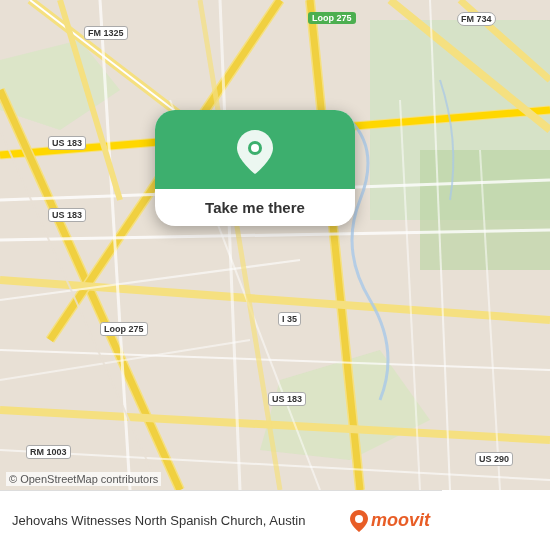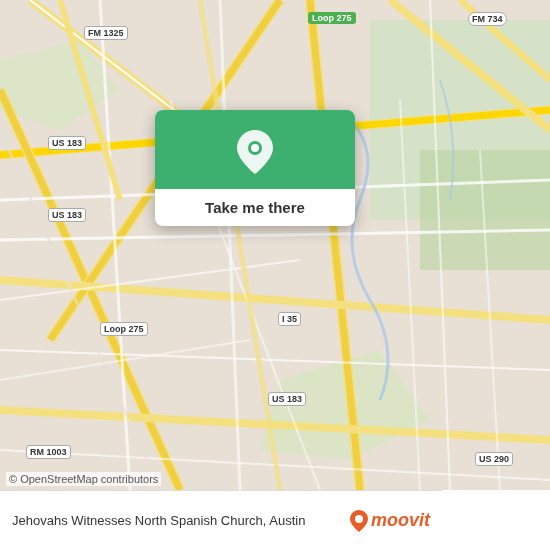--- a/index.html
+++ b/index.html
@@ -28,21 +28,21 @@
       top: 0; left: 0;
     }
 
     
     #popup-card {
       position: absolute;
       top: 110px;
       left: 155px;
       width: 200px;
       background: white;
-      border-radius: 8px;
+      border-radius: 20px;
       box-shadow: 0 4px 15px rgba(0,0,0,0.3);
       overflow: hidden;
       z-index: 10;
     }
 
     #popup-green {
       background: #3daf6e;
       padding: 20px 10px 15px 10px;
       display: flex;
       justify-content: center;
@@ -191,21 +191,21 @@
 
     <line x1="60" y1="0" x2="120" y2="200" stroke="#f5e080" stroke-width="6"></line>
     <line x1="200" y1="0" x2="280" y2="490" stroke="#f5e080" stroke-width="5" opacity="0.7"></line>
 
     <path d="M 350 120 Q 380 150 360 200 Q 340 250 370 300 Q 400 350 380 400" stroke="#a8c8e8" stroke-width="3" fill="none" opacity="0.8"></path>
     <path d="M 440 80 Q 460 140 450 200" stroke="#a8c8e8" stroke-width="2" fill="none" opacity="0.7"></path>
   </svg>
 
   <div class="road-label-green" style="top:12px; left:308px;">Loop 275</div>
   <div class="road-label" style="top:26px; left:84px;">FM 1325</div>
-  <div class="road-label" style="top:12px; left:468px;border-radius:7px;">FM 734</div>
+  <div class="road-label" style="top:12px; left:457px;border-radius:7px;">FM 734</div>
   <div class="road-label" style="top:136px; left:48px;">US 183</div>
   <div class="road-label" style="top:208px; left:48px;">US 183</div>
   <div class="road-label" style="top:312px; left:278px;">I 35</div>
   <div class="road-label" style="top:322px; left:100px;">Loop 275</div>
   <div class="road-label" style="top:392px; left:268px;">US 183</div>
   <div class="road-label" style="top:445px; left:26px;">RM 1003</div>
   <div class="road-label" style="top:452px; left:475px;">US 290</div>
 
   <div id="attribution">© OpenStreetMap contributors</div>
 

